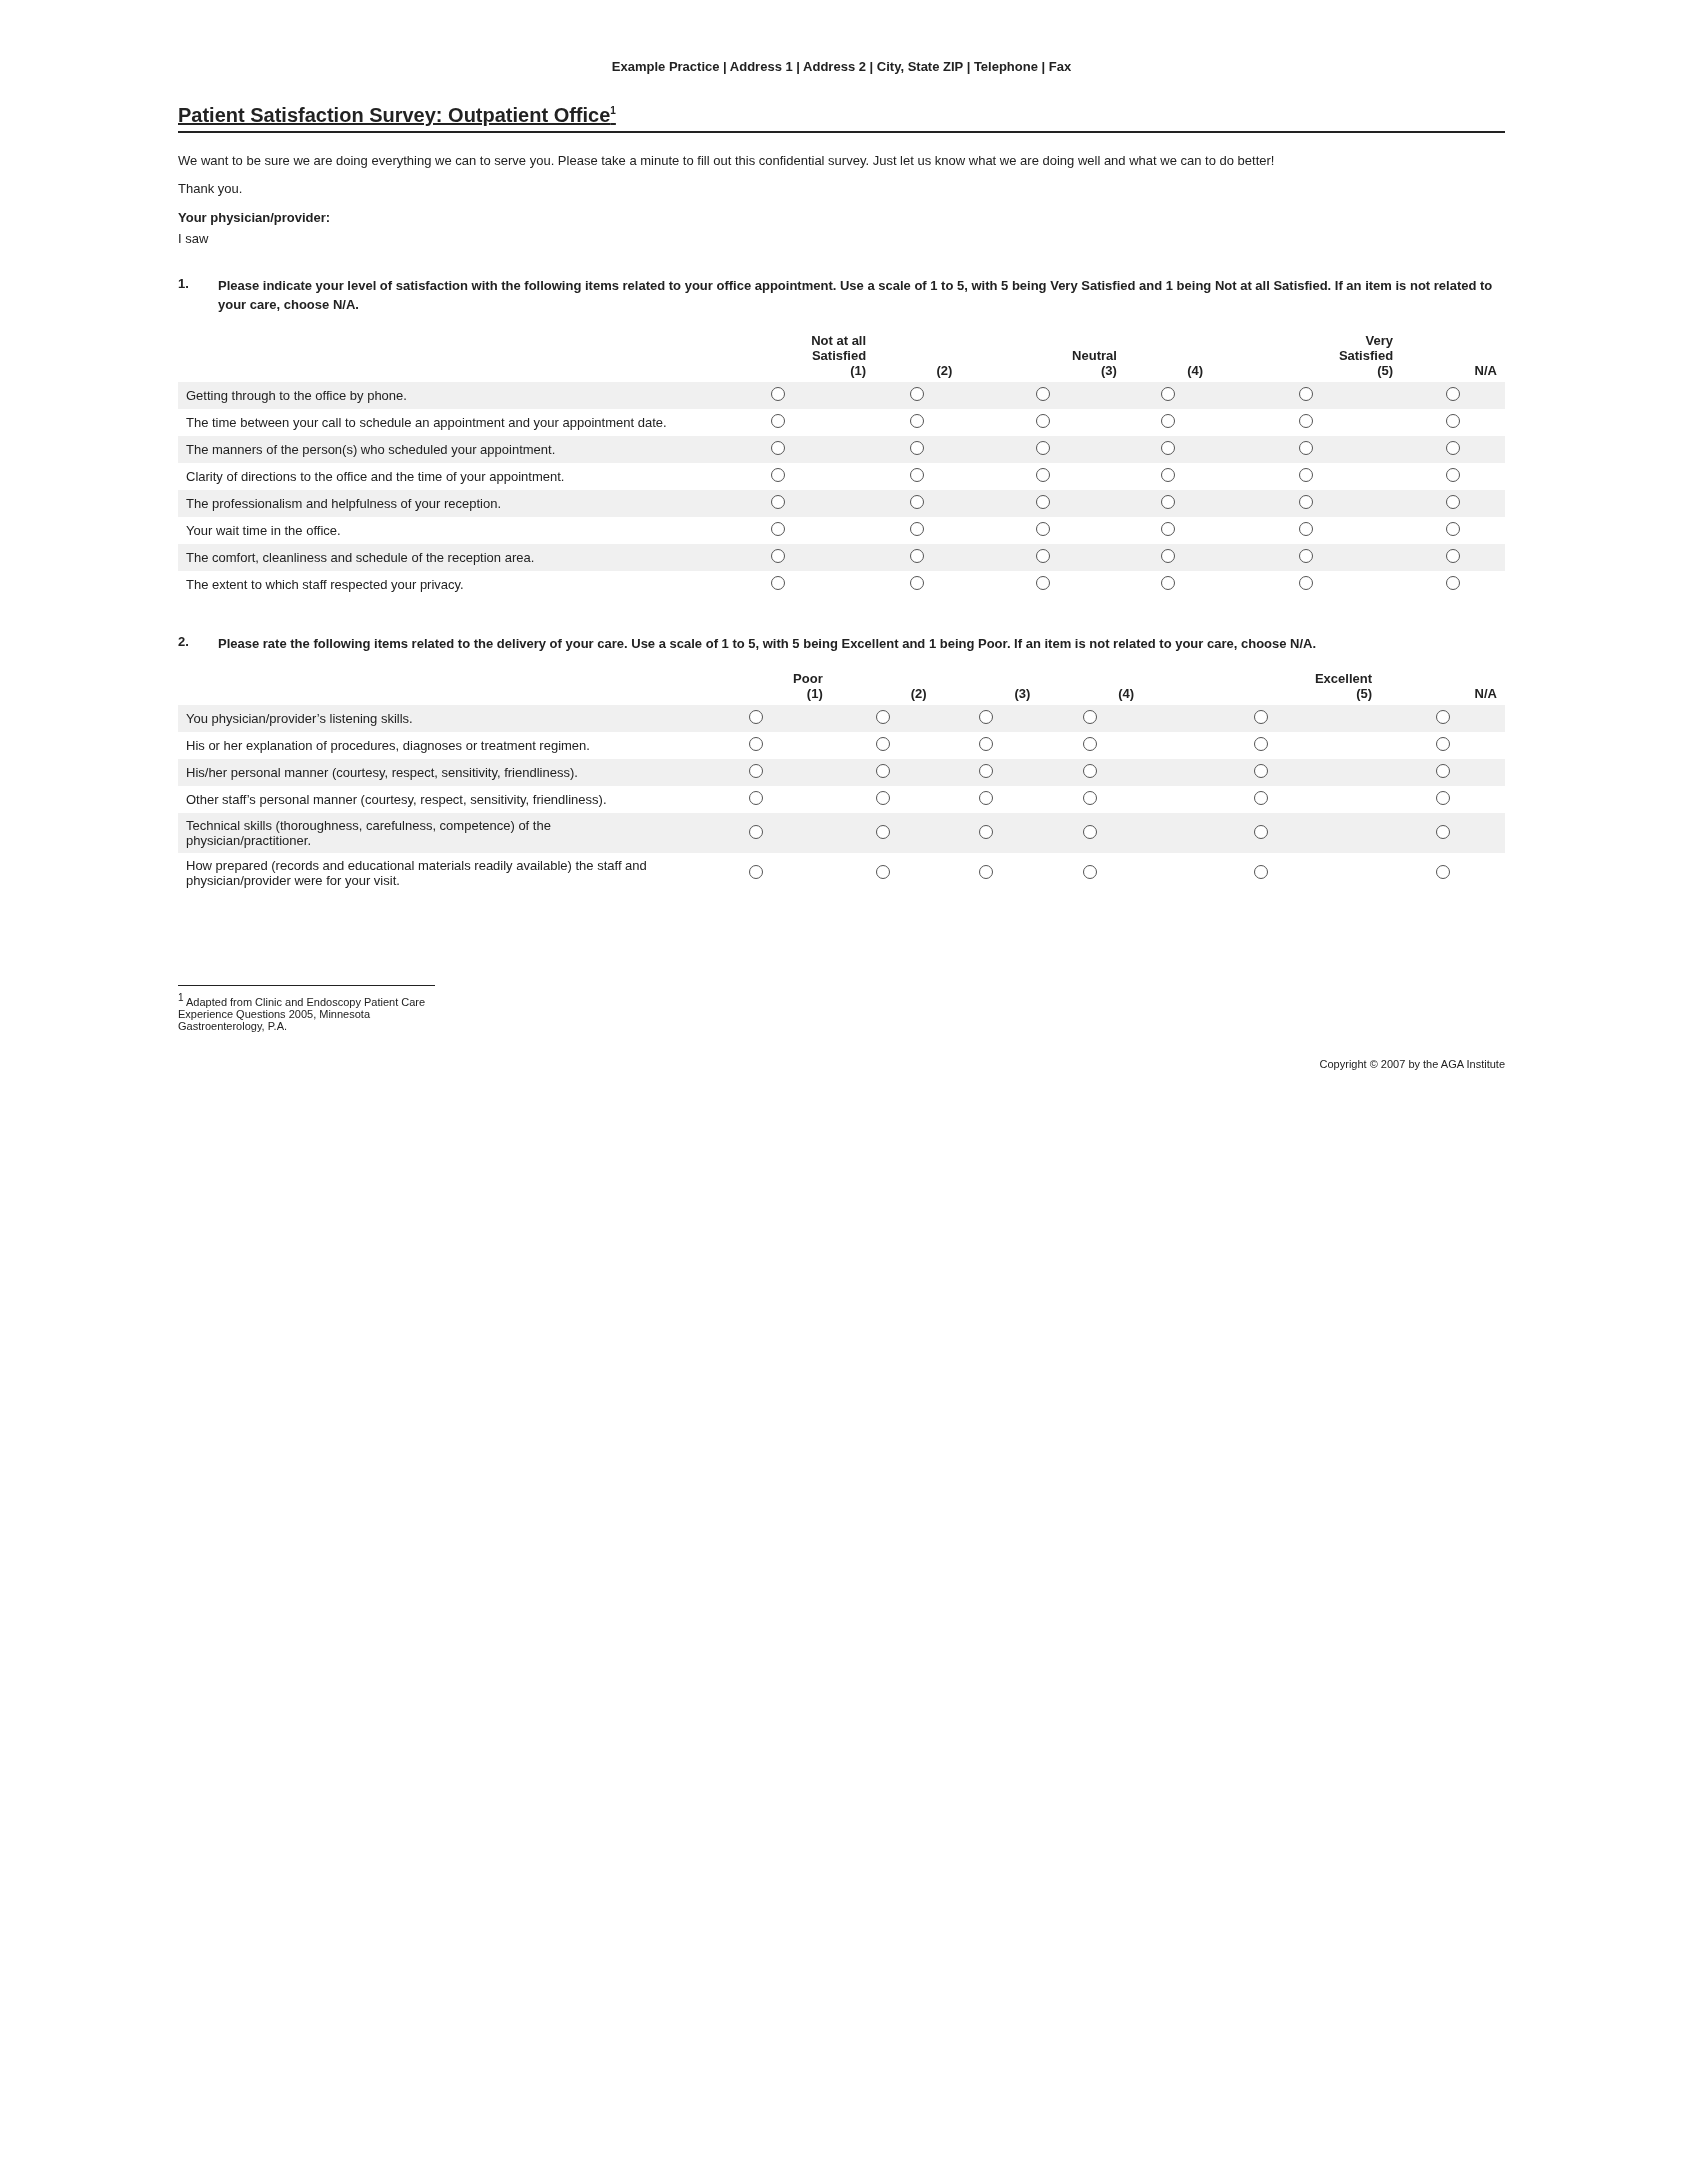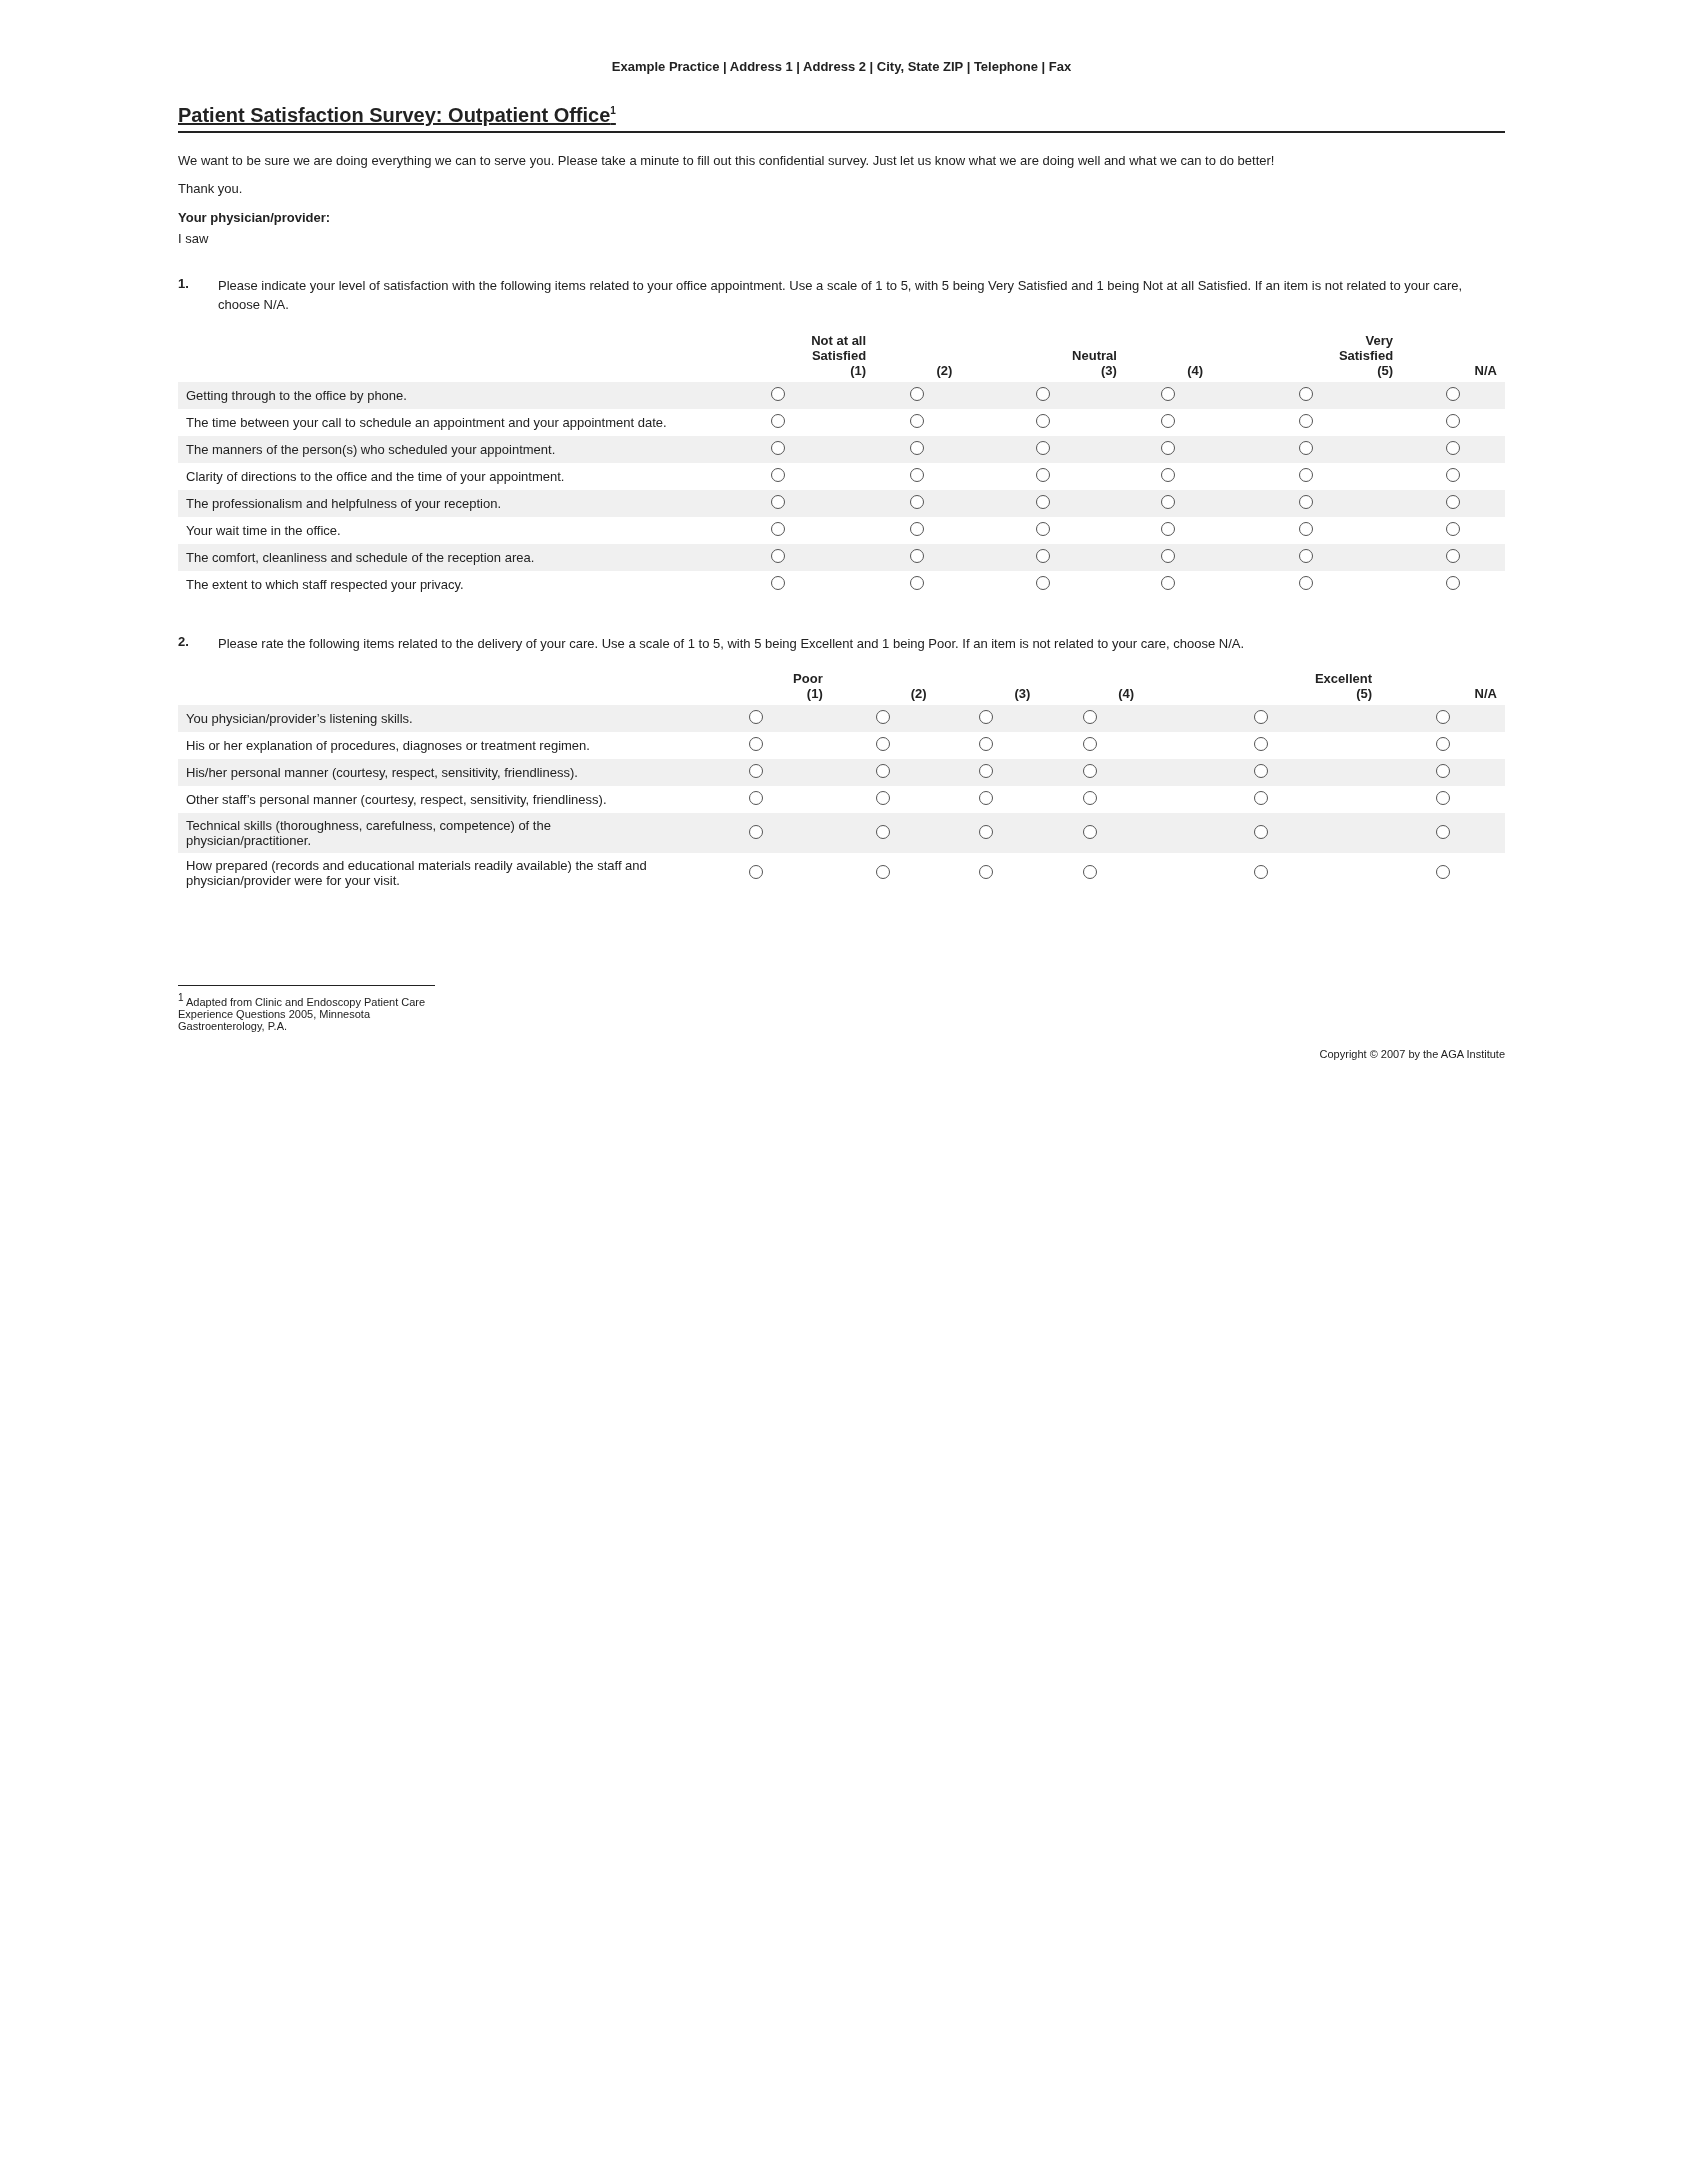--- a/index.html
+++ b/index.html
@@ -51,21 +51,21 @@
       display: flex;
       gap: 16px;
       margin-bottom: 14px;
     }
     .question-num-label {
       font-weight: bold;
       font-size: 13px;
       min-width: 24px;
     }
     .question-text {
-      font-weight: normal;
+      font-weight: bold;
       font-size: 13px;
       line-height: 1.5;
     }
     .survey-table {
       width: 100%;
       border-collapse: collapse;
       font-size: 13px;
     }
     .survey-table thead tr th {
       text-align: right;
@@ -104,21 +104,21 @@
     .footnote-section {
       margin-top: 92px;
       border-top: 1px solid #222;
       padding-top: 6px;
       width: 257px;
       font-size: 11px;
     }
     .copyright {
       text-align: right;
       font-size: 11px;
-      margin-top: 16px;
+      margin-top: 26px;
     }
     sup {
       font-size: 10px;
     }
   </style>
 </head>
 <body>
 
 <div class="header-address">
   <span>Example Practice | Address 1 | Address 2 | City, State ZIP | Telephone | Fax</span>

